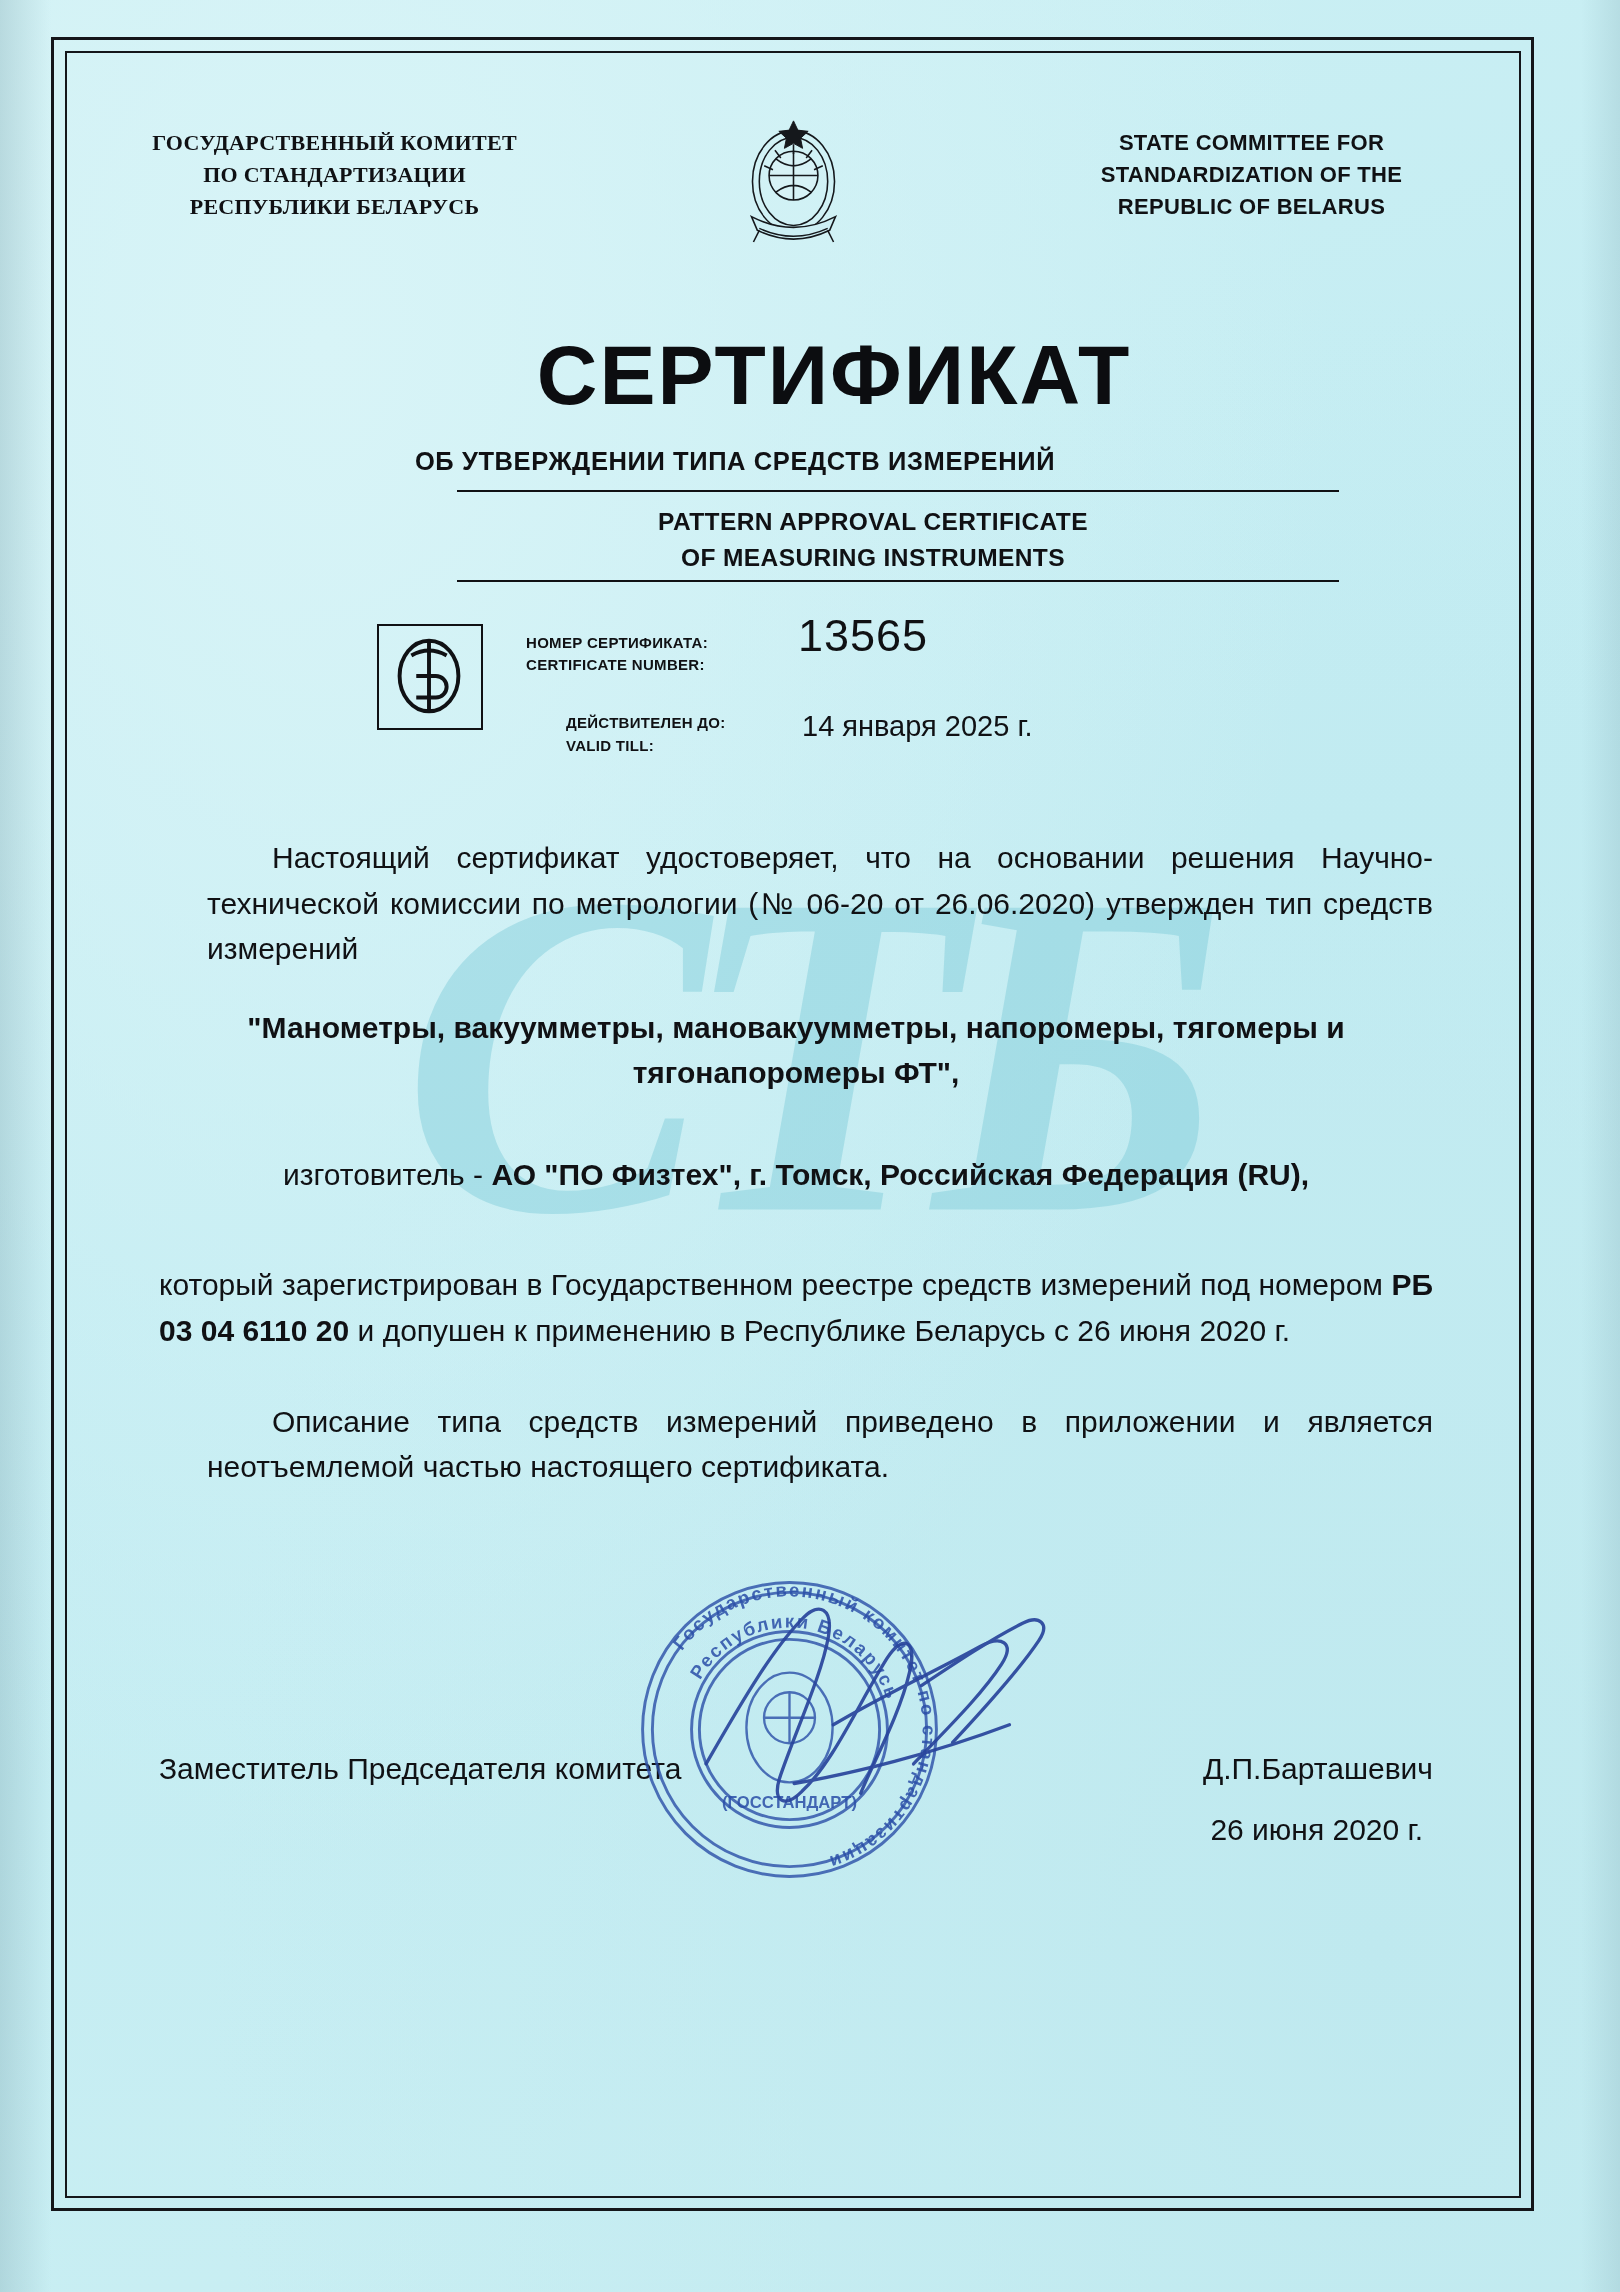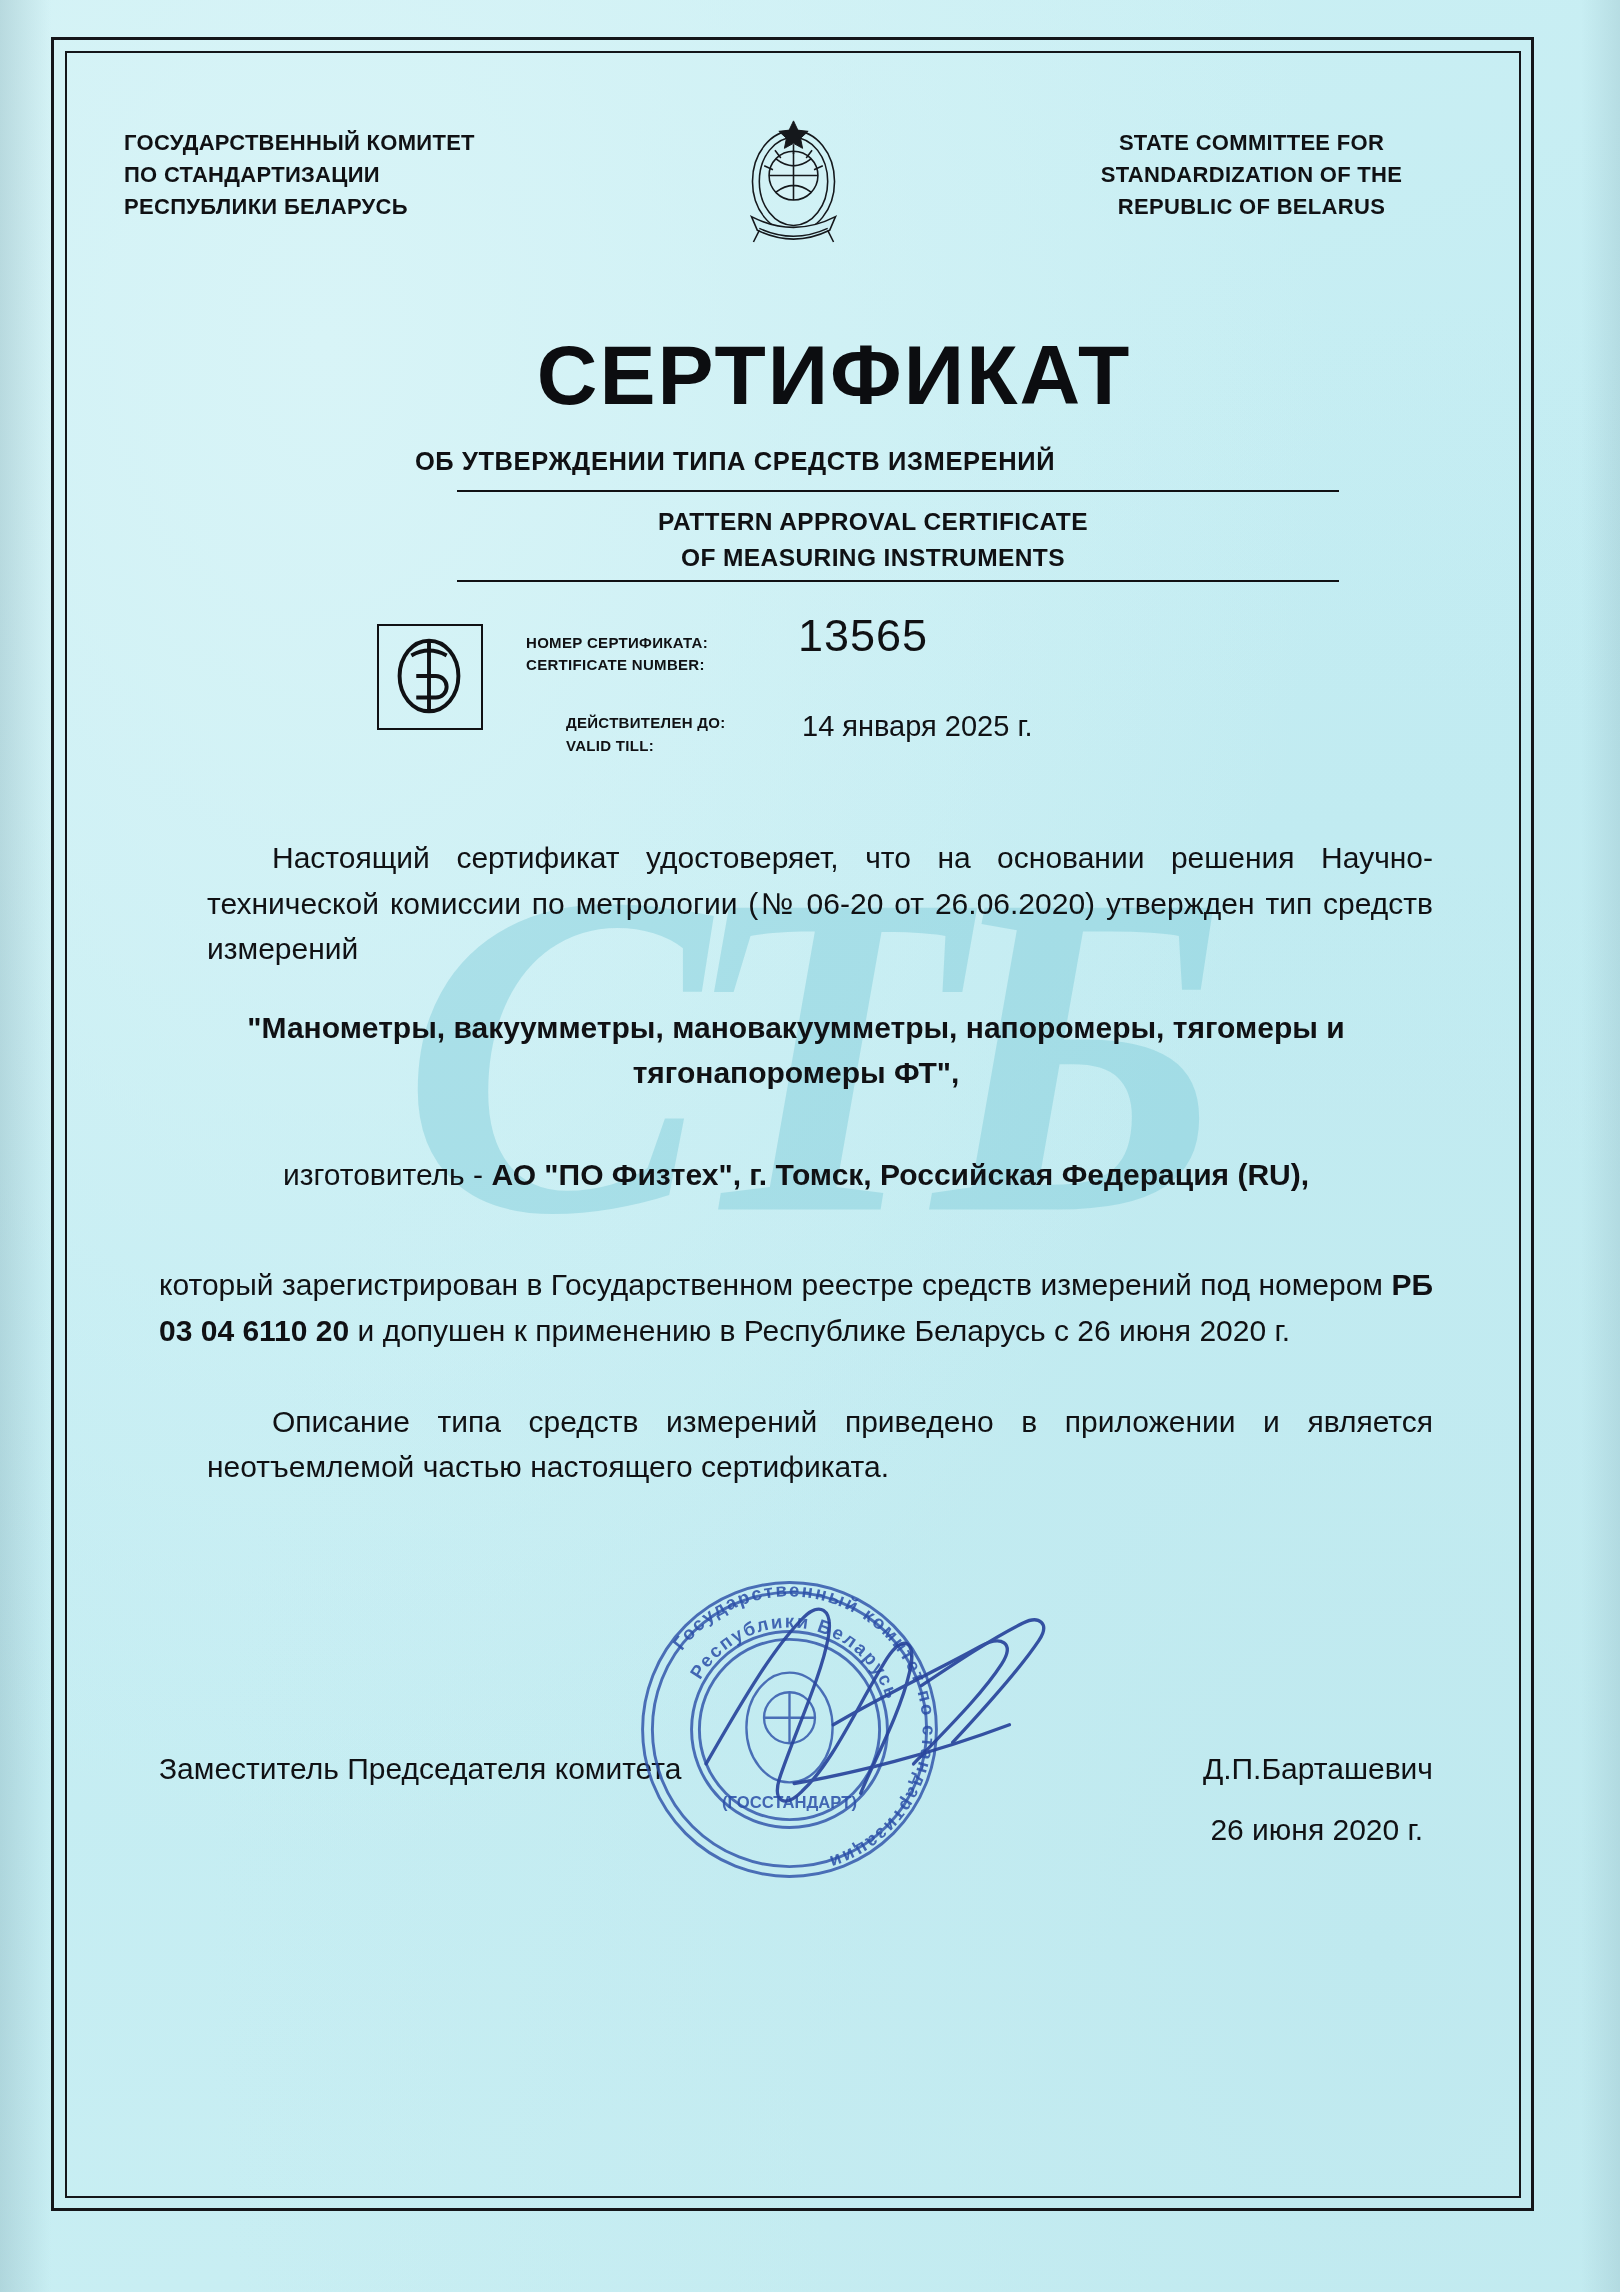--- a/index.html
+++ b/index.html
@@ -99,21 +99,21 @@
     box-sizing: border-box;
   }
   .org-ru, .org-en {
     font-size: 22px;
     font-weight: 700;
     line-height: 1.45;
     color: #101114;
     letter-spacing: 0.3px;
     width: 421px;
   }
-  .org-ru { text-align: left; }
+  .org-ru { text-align: center; font-family: Liberation Serif, serif; }
   .org-en { text-align: center; }
 
   .emblem {
     width: 127px;
     height: 137px;
     position: relative;
     margin-top: -15.7px;
   }
   .emblem svg { display:block; }
 

